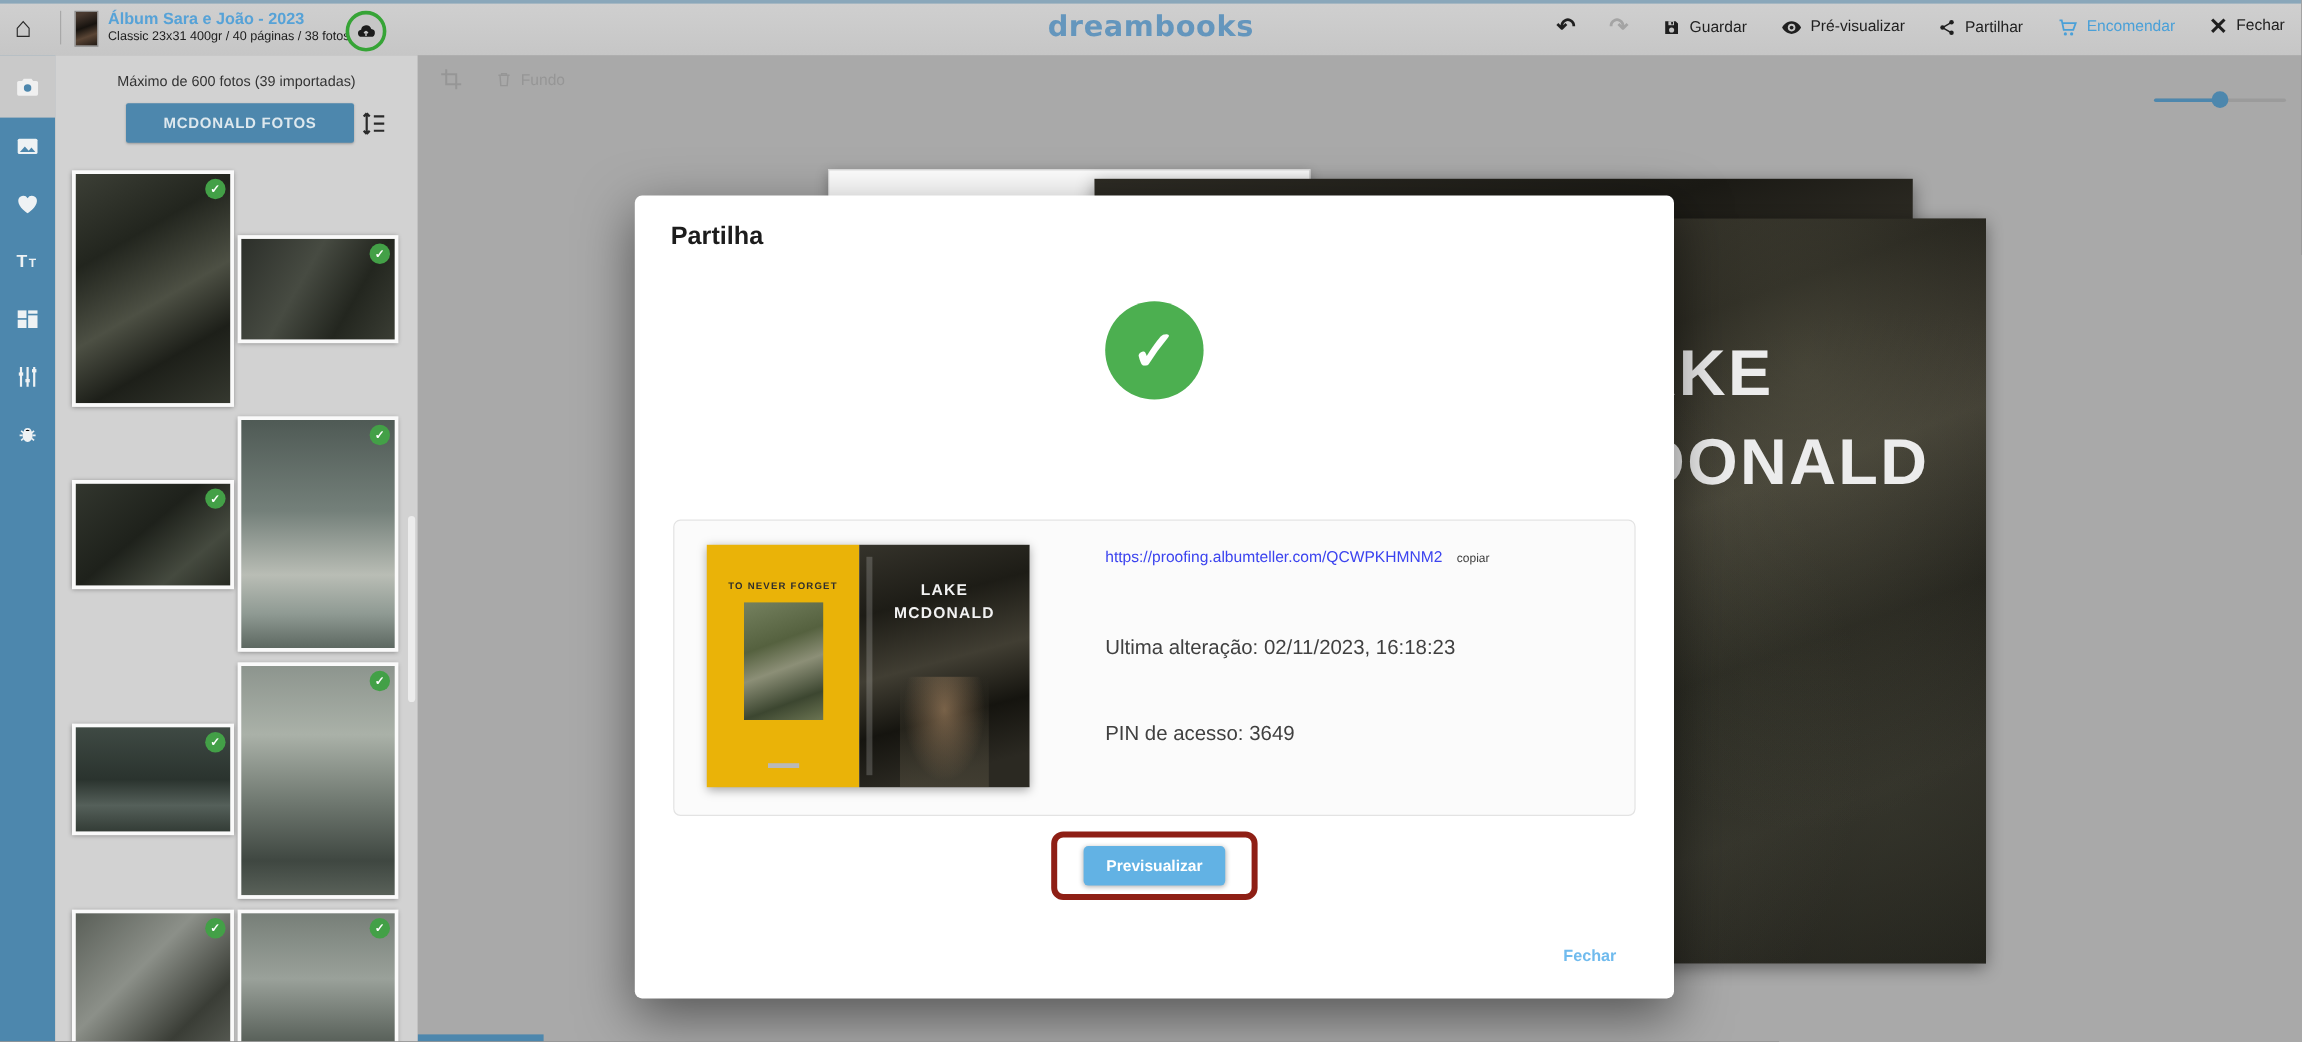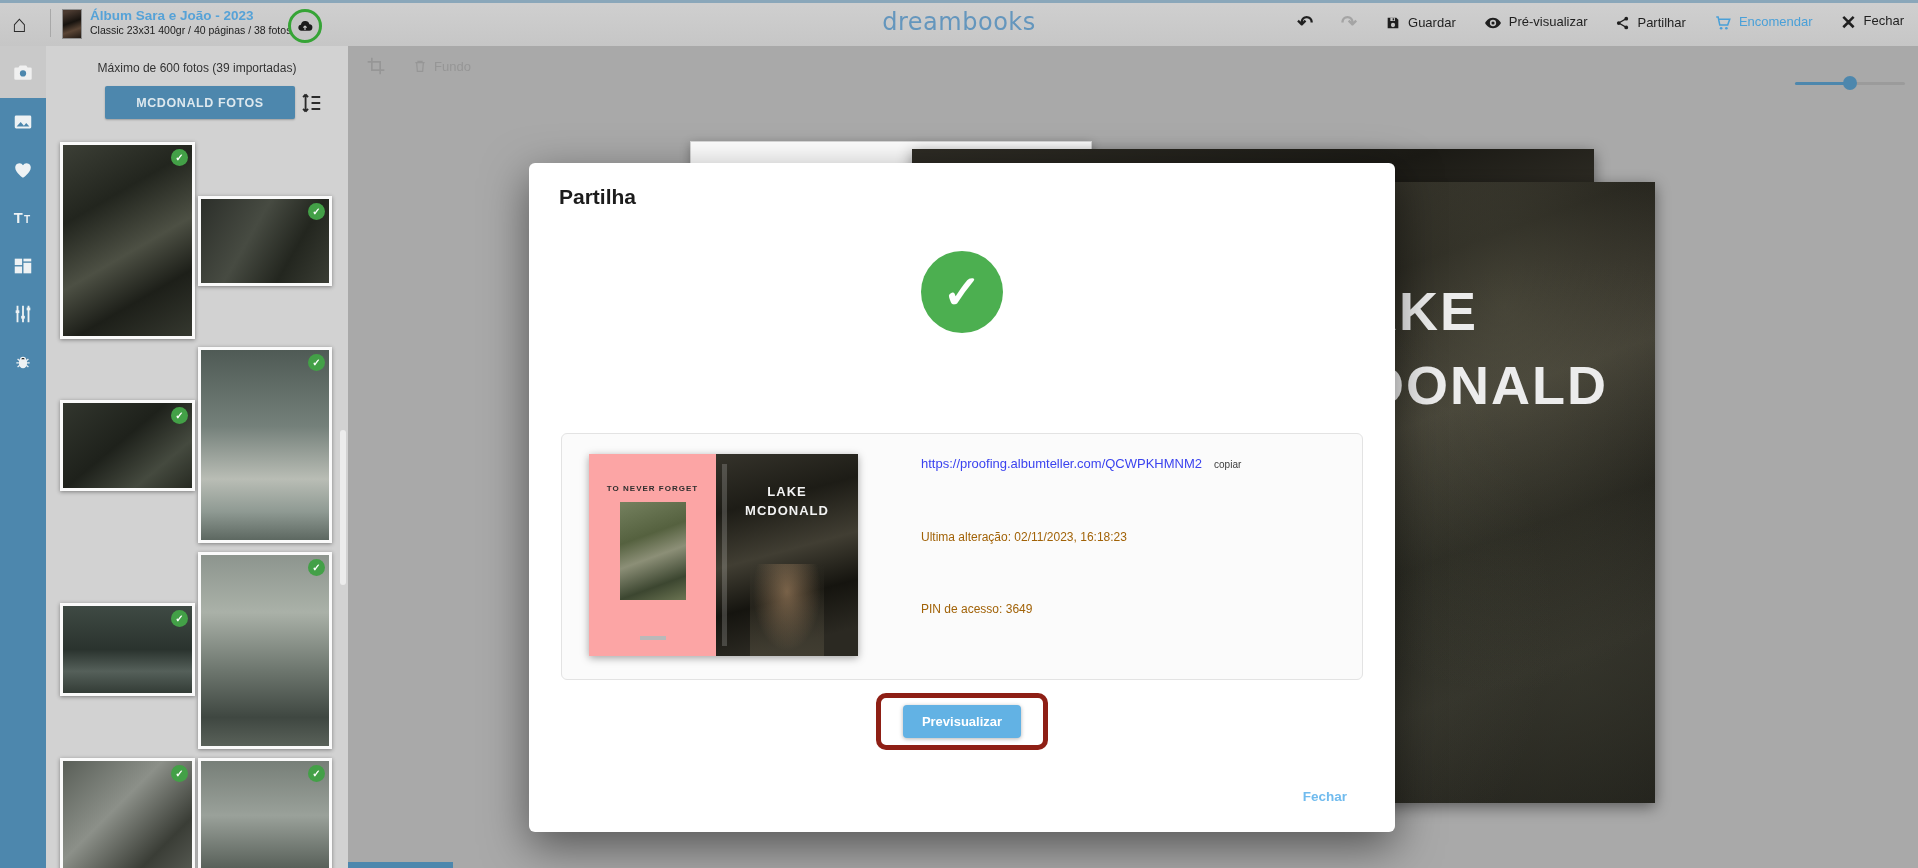--- a/index.html
+++ b/index.html
@@ -13,21 +13,21 @@
   .home-btn{position:absolute;left:12px;top:10px;font-size:24px;line-height:28px;color:#2a2a2a;cursor:pointer;}
   .tb-divider{position:absolute;left:50px;top:9px;width:1px;height:28px;background:#a8a8a8;}
   .album-thumb{position:absolute;left:62px;top:9px;width:18px;height:28px;border:1px solid #8e8e8e;
     background:linear-gradient(160deg,#4a3a30 10%,#17130f 45%,#5a4535 70%,#211a14);}
   .album-meta{position:absolute;left:90px;top:7px;}
   .album-title{font-size:13.5px;font-weight:bold;color:#56a2d7;line-height:17px;}
   .album-sub{font-size:10.5px;color:#202020;line-height:13px;}
   .sync-badge{position:absolute;left:288px;top:9px;width:28px;height:28px;border-radius:50%;
     border:3px solid #36a436;background:#c6c6c6;display:flex;align-items:center;justify-content:center;}
   .logo{position:absolute;left:50%;top:8px;transform:translateX(-50%);
-    font-family:"DejaVu Sans",sans-serif;font-size:24px;color:#6496bd;letter-spacing:0.5px;}
+    font-family:"DejaVu Sans",sans-serif;font-size:24px;color:#6496bd;letter-spacing:0.5px;font-weight:bold;}
   .tb-actions{position:absolute;right:14px;top:0;height:46px;display:flex;align-items:center;gap:28px;}
   .tb-item{display:flex;align-items:flex-start;gap:7px;font-size:13px;color:#1f1f1f;cursor:pointer;white-space:nowrap;}
   .tb-item svg{display:block;}
   .glyph-btn{font-size:19px;font-weight:bold;color:#1f1f1f;line-height:20px;}
   .glyph-btn.disabled{color:#a4a4a4;}
   .tb-item.accent, .tb-item.accent .lbl{color:#4aa0d8;}
 
   
   .rail{position:absolute;left:0;top:46px;width:46px;height:822px;background:#4d87ad;z-index:5;}
   .rail-item{width:46px;height:48px;display:flex;align-items:center;justify-content:center;cursor:pointer;}
@@ -83,38 +83,38 @@
   .modal-title{position:absolute;left:30px;top:22px;font-size:21px;font-weight:bold;color:#1c1c1c;}
   .check-circle{position:absolute;left:50%;top:88px;transform:translateX(-50%);width:82px;height:82px;
     border-radius:50%;background:#4caf50;color:#fff;display:flex;align-items:center;justify-content:center;
     font-size:46px;font-weight:bold;}
   .modal-album{position:absolute;left:0;top:198px;width:100%;text-align:center;font-size:21px;color:#57a3d8;}
   .modal-album .ver{font-size:11px;color:#333;margin-left:6px;}
   .share-card{position:absolute;left:32px;top:270px;width:800px;height:245px;background:#fbfbfb;
     border:1px solid #e3e3e3;border-radius:6px;}
   .cover-pair{position:absolute;left:27px;top:20px;width:269px;height:202px;display:flex;
     box-shadow:0 2px 8px rgba(0,0,0,.35);}
-  .cp-back{width:127px;height:202px;background:#fca5a5;position:relative;}
+  .cp-back{width:127px;height:202px;background:#eab308;position:relative;}
   .cp-back .cap{position:absolute;left:0;top:30px;width:100%;text-align:center;font-size:8px;
     letter-spacing:1px;color:#2e2e2e;font-weight:bold;}
   .cp-back .photo{position:absolute;left:50%;top:48px;transform:translateX(-50%);width:66px;height:98px;
     background:linear-gradient(160deg,#75815f 0%,#55613f 35%,#8c8f77 55%,#3c4630 80%,#6b7452);}
   .cp-back .foot{position:absolute;left:50%;bottom:16px;transform:translateX(-50%);width:26px;height:4px;background:#b9b9b9;}
   .cp-front{width:142px;height:202px;position:relative;overflow:hidden;
     background:linear-gradient(165deg,#35332b 0%,#1d1c16 25%,#413e33 48%,#15140f 68%,#2b2922 88%);}
   .cp-front .spine{position:absolute;left:6px;top:10px;width:5px;height:182px;background:rgba(255,255,255,.18);}
   .cp-front .t{position:absolute;left:0;top:28px;width:100%;text-align:center;color:#f2f2f2;
     font-weight:bold;font-size:13px;line-height:19px;letter-spacing:1px;}
   .cp-front .person{position:absolute;left:34px;bottom:0;width:74px;height:92px;
     background:radial-gradient(ellipse at 50% 30%,rgba(190,150,110,.55),transparent 65%),
                linear-gradient(180deg,transparent,rgba(80,75,60,.6));}
   .info-link-row{position:absolute;left:359px;top:22px;display:flex;align-items:baseline;gap:12px;}
   .share-url{font-size:13px;color:#3b43ef;cursor:pointer;text-decoration:none;}
   .copy-link{font-size:10px;color:#3c3c3c;cursor:pointer;text-align:right;}
-  .info-line{position:absolute;left:359px;font-size:12px;color:#a16207;}
+  .info-line{position:absolute;left:359px;font-size:17px;color:#404040;}
   .il-modified{top:96px;}
   .il-pin{top:168px;}
   .highlight-ring{position:absolute;left:50%;top:530px;transform:translateX(-50%);
     border:5px solid #8e1f15;border-radius:10px;padding:7px 22px;}
   .preview-btn{width:118px;height:33px;background:#62b2e4;border:none;border-radius:4px;color:#fff;
     font-weight:bold;font-size:13px;font-family:"Liberation Sans",sans-serif;cursor:pointer;
     box-shadow:0 1px 4px rgba(0,0,0,.3);display:flex;align-items:center;justify-content:center;}
   .modal-close{position:absolute;right:48px;bottom:28px;font-size:13.5px;font-weight:bold;color:#70bbee;cursor:pointer;}
 </style>
 </head>

